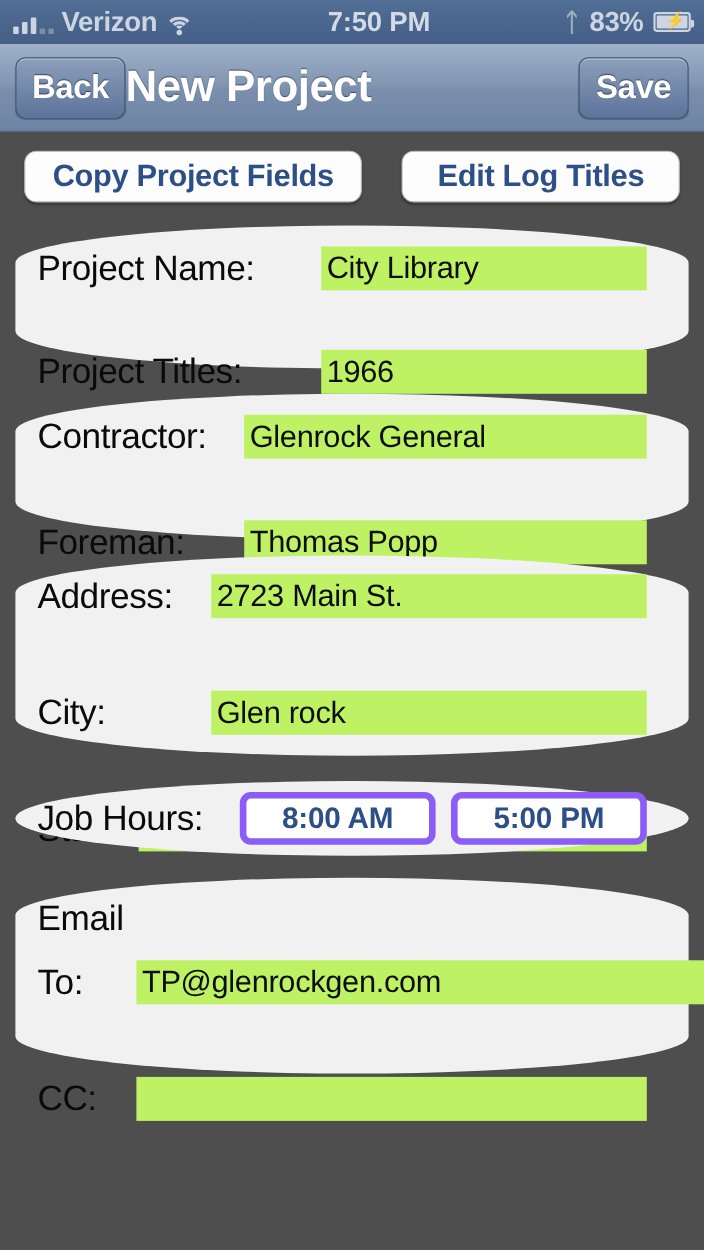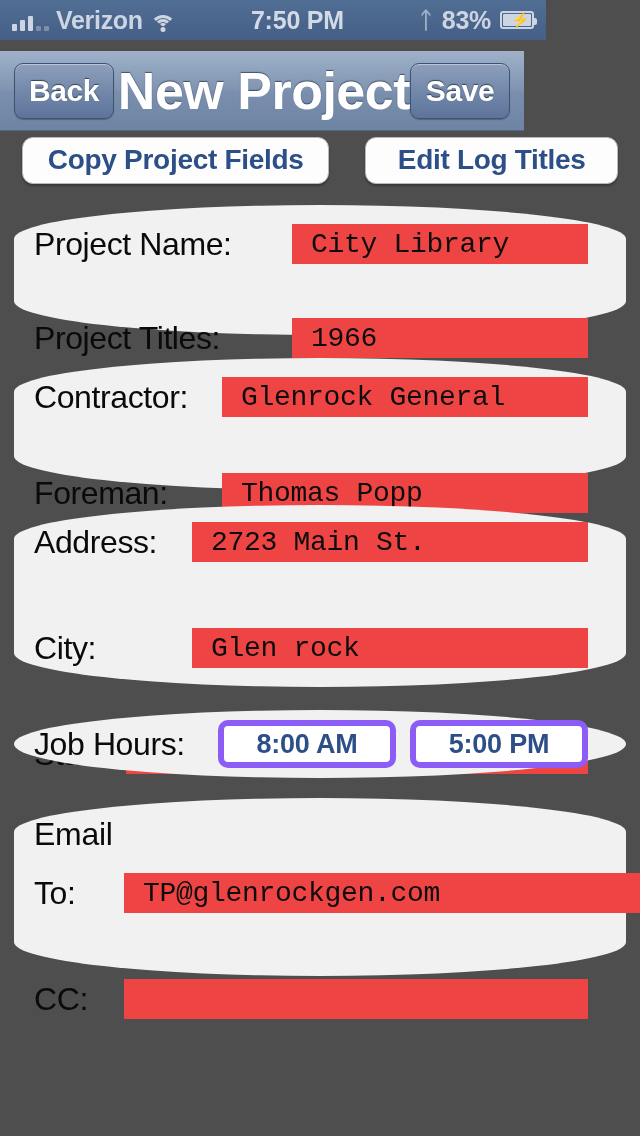--- a/index.html
+++ b/index.html
@@ -7,21 +7,21 @@
   body {
     background:#4e4e4e;
     font-family:"Liberation Sans", sans-serif;
     -webkit-font-smoothing:antialiased;
     overflow:hidden;
     position:relative;
   }
 
   
   #status-bar{
-    position:absolute; left:0; top:0; width:546px; height:40px;
+    position:absolute; left:0; top:0; width:640px; height:40px;
     background:linear-gradient(to bottom,#4f6party 0%,#4f6d94 0%,#44618a 100%);
     background:linear-gradient(to bottom,#516e95 0%,#455f86 100%);
     display:flex; align-items:center; color:#cdd6e2;
   }
   .sb-left{ display:flex; align-items:flex-end; gap:7px; padding-left:12px; flex:0 0 auto; }
   .sb-center{ flex:1 1 auto; text-align:center; }
   .sb-right{ display:flex; align-items:center; gap:9px; padding-right:12px; flex:0 0 auto; }
   .sb-text{ font-size:25px; font-weight:bold; letter-spacing:-0.3px; color:#ccd5e1; line-height:1; }
   .sb-time{ font-size:25px; font-weight:bold; color:#d2dae5; letter-spacing:-0.2px; }
 
@@ -51,41 +51,41 @@
             border-radius:3px; }
   .battery:after{ content:""; position:absolute; right:-5px; top:5px; width:3px;
                   height:7px; background:#ccd5e1; border-radius:0 2px 2px 0; }
   .battery .fill{ position:absolute; left:1px; top:1px; bottom:1px; right:1px;
                   background:#ccd5e1; border-radius:1px; }
   .battery .bolt{ position:absolute; left:9px; top:0px; font-size:15px; line-height:14px;
                   color:#4a648d; font-weight:bold; }
 
   
   #nav-bar{
-    position:absolute; left:0; top:51px; width:524px; height:80px;
+    position:absolute; left:0; top:40px; width:640px; height:80px;
     background:linear-gradient(to bottom,#9fb2ca 0%,#8195b1 48%,#7a8fad 52%,#6e84a4 100%);
     border-bottom:1px solid #56688a;
     display:flex; align-items:center; justify-content:space-between;
     padding:0 14px;
   }
   .nav-btn{
     min-width:100px; height:56px; border-radius:9px;
     background:linear-gradient(to bottom,#8296b4 0%,#6d83a6 50%,#5f7characters 100%);
     background:linear-gradient(to bottom,#8d9fbb 0%,#7288aa 52%,#5c7losing 100%);
     background:linear-gradient(to bottom,#8d9fbb 0%,#7288aa 52%,#5d739a 100%);
     border:1px solid #3f5273;
     box-shadow:inset 0 1px 0 rgba(255,255,255,.42), 0 1px 1px rgba(0,0,0,.25);
     color:#ffffff; font-size:30px; font-weight:bold;
     display:flex; align-items:center; justify-content:center;
     text-shadow:0 -1px 1px rgba(0,0,0,.55);
     padding:0 14px; letter-spacing:-0.4px;
   }
   #nav-title{
-    flex:1 1 auto; text-align:right; color:#ffffff;
-    font-size:52px; font-weight:bold; letter-spacing:-0.5px;
+    flex:1 1 auto; text-align:left; color:#ffffff;
+    font-size:40px; font-weight:bold; letter-spacing:-0.5px;
     text-shadow:0 -1px 1px rgba(40,55,80,.75);
   }
 
   
   #action-row{
     position:absolute; left:0; top:127px; width:640px; height:66px;
     display:flex; align-items:center; padding:0 22px; gap:36px;
   }
   .wbtn{
     height:47px; border-radius:11px;
@@ -104,25 +104,24 @@
     background:#f1f1f1;
     border-radius:50% / 34px;
   }
   .row{ position:relative; height:46px; }
   .label{
     position:absolute; left:0; top:50%; transform:translateY(-50%);
     font-size:32px; color:#0a0a0a; white-space:nowrap; letter-spacing:-0.4px;
   }
   .field{
     position:absolute; top:50%; transform:translateY(-50%);
-    height:40px; background:#ef4444;
+    height:40px; background:#bef264;
     font-size:28px; color:#0d0d0d; letter-spacing:-0.3px;
-    display:flex; align-items:center; padding-left:19px; overflow:hidden;
+    display:flex; align-items:center; padding-left:5px; overflow:hidden;
     white-space:nowrap;
-    font-family:Liberation Mono, monospace;
   }
 
   #card-project{ top:205px; height:130px; }
   #card-contractor{ top:358px; height:132px; }
   #card-address{ top:505px; height:182px; }
   #card-jobhours{ top:710px; height:68px; }
   #card-email{ top:798px; height:178px; }
 
   .tbtn{
     position:absolute; top:50%; transform:translateY(-50%);

